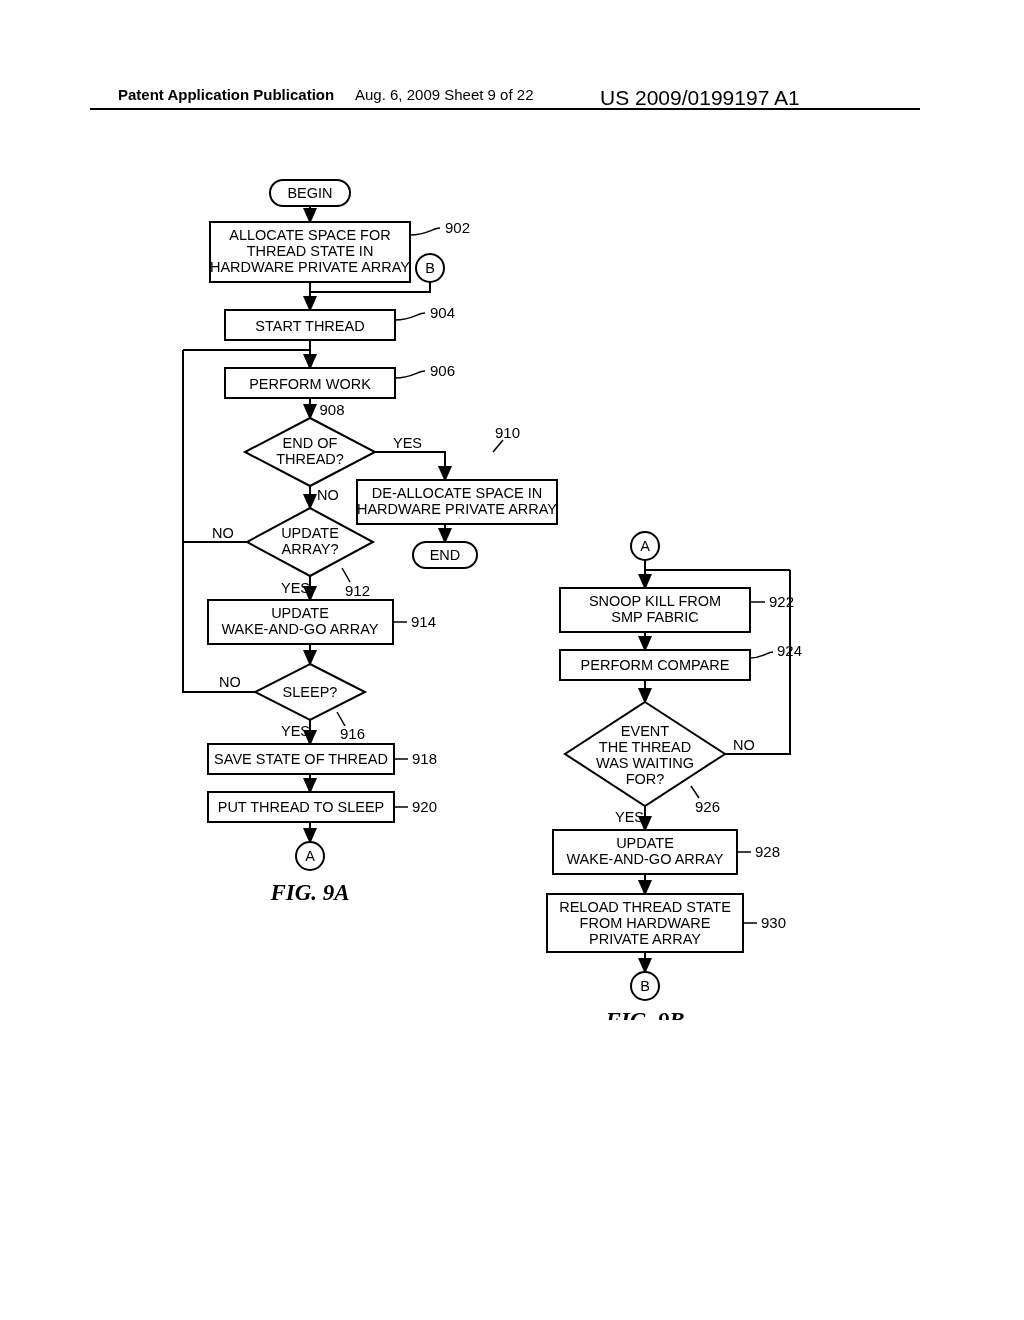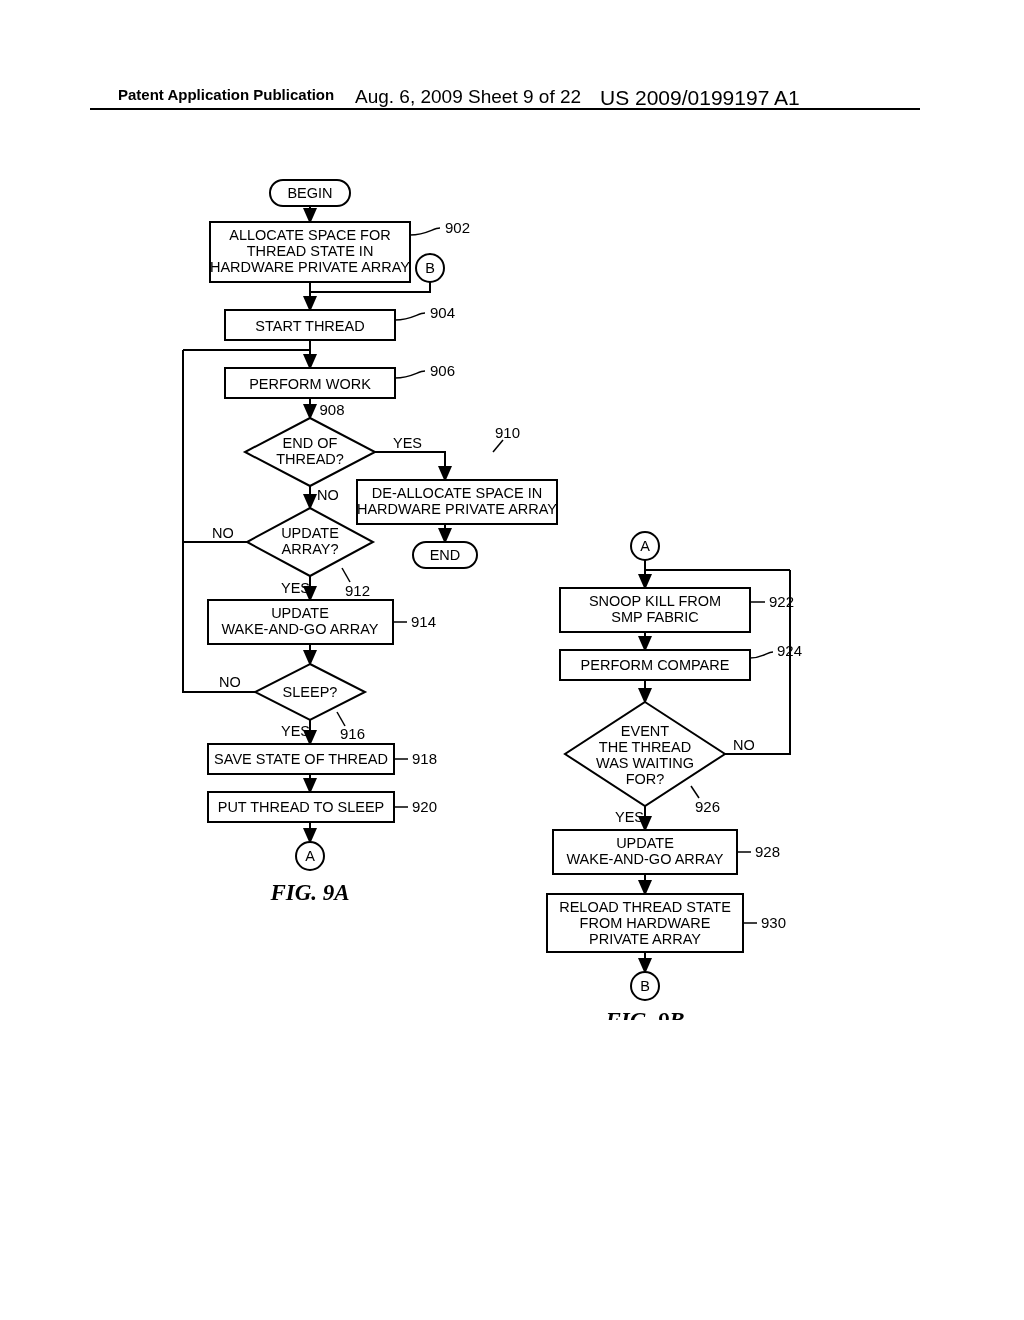--- a/index.html
+++ b/index.html
@@ -1,19 +1,19 @@
 <!DOCTYPE html>
 <html><head>
 <meta charset="utf-8">
 <style>
 body { margin:0; padding:0; background:#fff; font-family:Arial,Helvetica,sans-serif; }
 .page { width:1024px; height:1020px; position:relative; background:#fff; }
 .header { position:absolute; top:86px; left:0; width:1024px; }
 .h-left { position:absolute; left:118px; font-weight:bold; font-size:15px; }
-.h-mid { position:absolute; left:355px; font-size:19px; }
+.h-mid { position:absolute; left:355px; font-size:15px; }
 .h-right { position:absolute; left:600px; font-size:21px; }
 .hr { position:absolute; top:108px; left:90px; width:830px; height:2px; background:#000; }
 svg { position:absolute; top:150px; left:95px; }
 text { font-family:Arial,Helvetica,sans-serif; font-size:15px; fill:#000; }
 .lbl { font-size:14.5px; }
 .fig { font-style:italic; font-weight:bold; font-family:'Times New Roman',serif; font-size:23px; }
 .num { font-size:15px; }
 </style>
 </head>
 <body>

